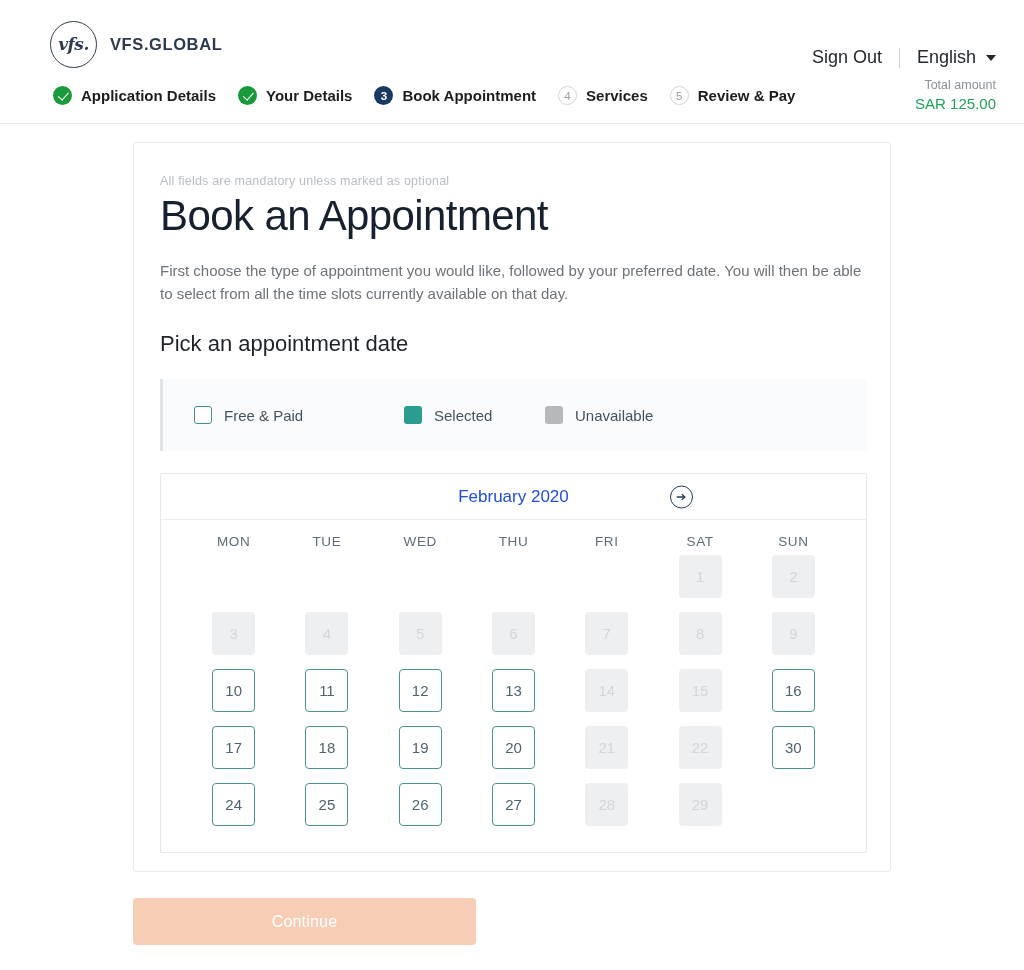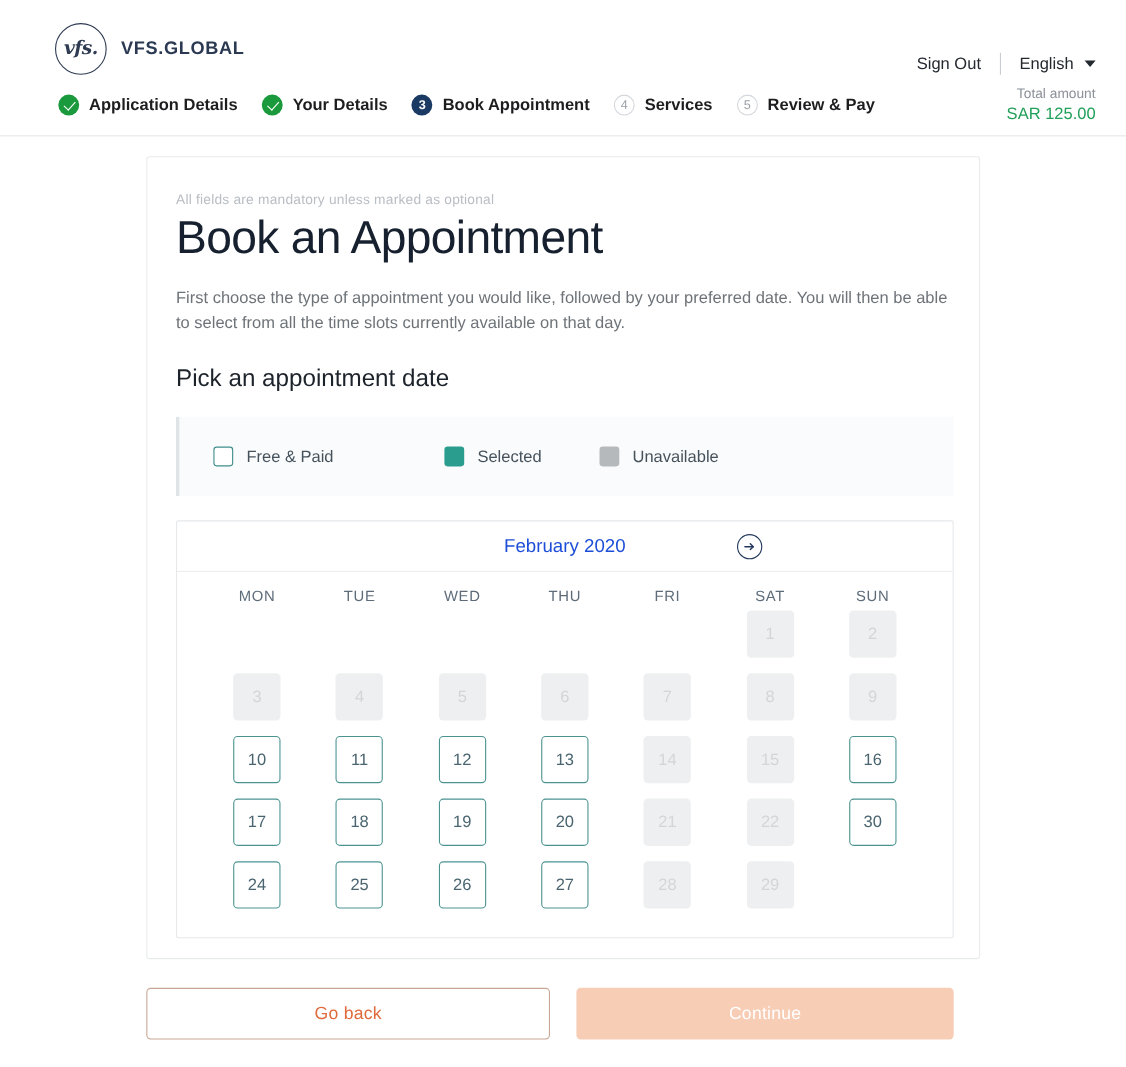--- a/index.html
+++ b/index.html
@@ -28,21 +28,21 @@
   .brand-mark span {
     font-family: "DejaVu Serif", serif;
     font-style: italic; font-weight: 700;
     font-size: 17px; color: #2e3b52; letter-spacing: -0.5px;
     transform: translateY(-1px);
   }
   .brand-name {
     font-size: 16.5px; font-weight: 700; letter-spacing: 0.6px;
     color: #2b3a52;
   }
-  .topright { display: flex; align-items: center; gap: 0px; font-size: 15px; color: #23292f; }
+  .topright { display: flex; align-items: center; gap: 0px; font-size: 18px; color: #23292f; }
   .signout { cursor: pointer; padding-right: 17px; }
   .vdiv { width: 1px; height: 20px; background: #c9ccd1; }
   .langwrap { display: flex; align-items: center; gap: 10px; padding-left: 17px; cursor: pointer; }
   .caret {
     width: 0; height: 0;
     border-left: 5.5px solid transparent;
     border-right: 5.5px solid transparent;
     border-top: 6.5px solid #23292f;
   }
 
@@ -332,17 +332,16 @@
                 <div class="day empty"></div>
               </div>
             </div>
         </div>
       </div>
 
     </div>
   </div>
 
   <div class="footer">
-    <div class="btn btn-back">Go back</div>
     <div class="btn btn-continue">Continue</div>
   </div>
 
 </div>
 
 </body></html>

